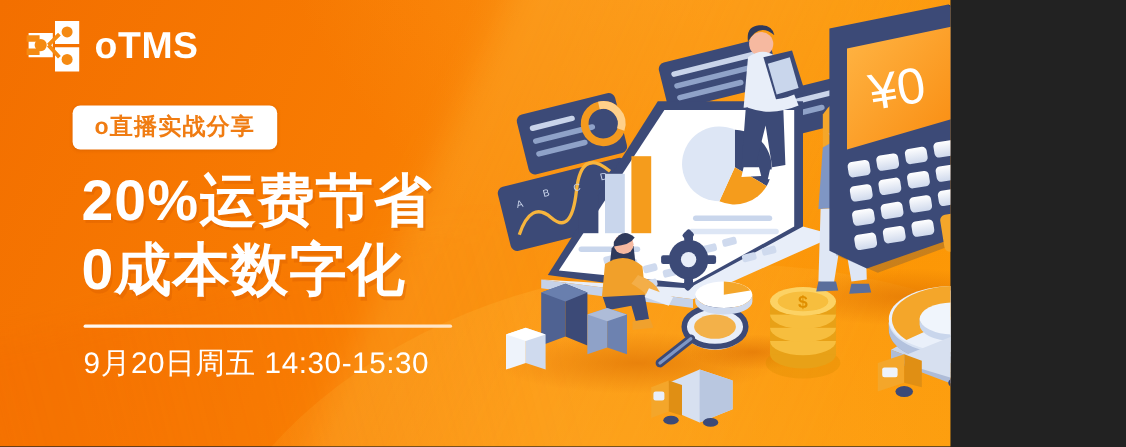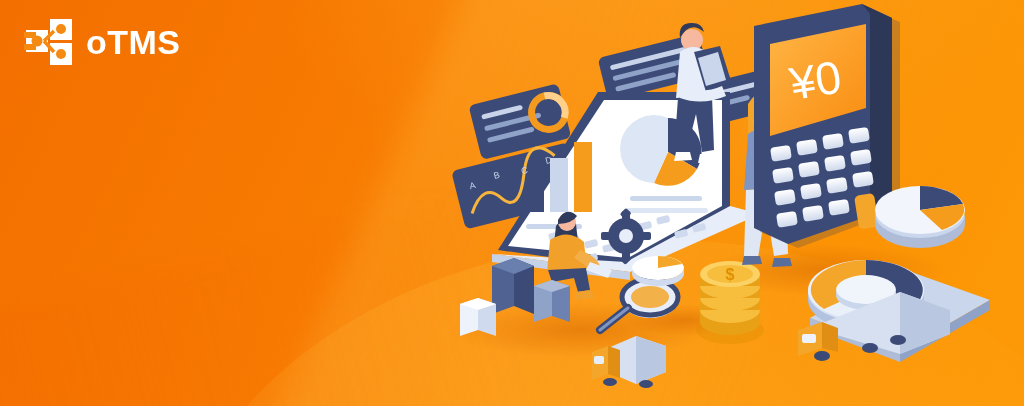--- a/index.html
+++ b/index.html
@@ -1,17 +1,17 @@
 <!DOCTYPE html>
 <html><head>
 <meta charset="utf-8">
 <style>
   html,body{margin:0;padding:0;background:#222;}
   #banner{
-    position:relative;width:1024px;height:406px;overflow:hidden;
+    position:relative;width:864px;height:406px;overflow:hidden;
     font-family:"Liberation Sans","DejaVu Sans",sans-serif;
     background:linear-gradient(115deg,#f36f00 0%,#f87c02 38%,#fb9104 72%,#fd9a07 100%);
   }
   
   .swoosh{position:absolute;pointer-events:none;}
   .sw1{width:900px;height:900px;border-radius:50%;
        left:230px;top:-620px;
        background:radial-gradient(circle at 50% 50%, rgba(255,170,40,.55), rgba(255,170,40,0) 70%);}
   .sw2{width:1000px;height:760px;border-radius:50%;
        left:160px;top:240px;
@@ -75,20 +75,27 @@
         <circle cx="37" cy="11" r="5" fill="#f58a12"></circle>
         <circle cx="37" cy="36" r="5" fill="#f58a12"></circle>
         <path fill="#f58a12" d="M0 14 h12 v6 H0 Z"></path>
         <path fill="#f58a12" d="M0 26 h12 v6 H0 Z"></path>
         <path stroke="#f58a12" stroke-width="3.5" fill="none" d="M20 23 L30 13 M20 23 L30 34"></path>
       </svg>
     </span>
     <span class="word">oTMS</span>
   </div>
 
+  <div id="copy">
+    <div class="badge">o直播实战分享</div>
+    <div class="headline h1">20%运费节省</div>
+    <div class="headline h2">0成本数字化</div>
+    <div class="rule"></div>
+    <div class="datetime">9月20日周五  14:30-15:30</div>
+  </div>
 
   <div id="art">
     <svg viewBox="0 0 594 406" aria-hidden="true">
       <defs>
         <linearGradient id="gScreen" x1="0" y1="0" x2="1" y2="1">
           <stop offset="0" stop-color="#ffb545"></stop>
             <stop offset="1" stop-color="#f98c10"></stop>
         </linearGradient>
         <linearGradient id="gWhite" x1="0" y1="0" x2="0" y2="1">
           <stop offset="0" stop-color="#ffffff"></stop>

